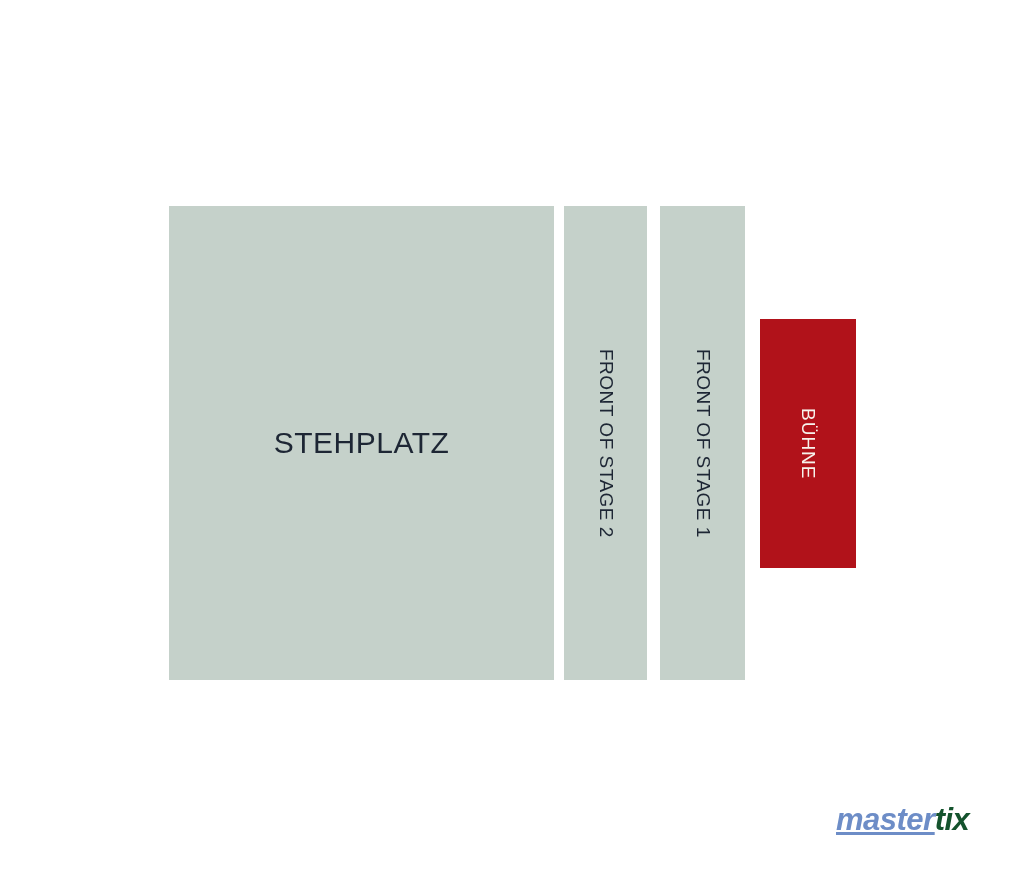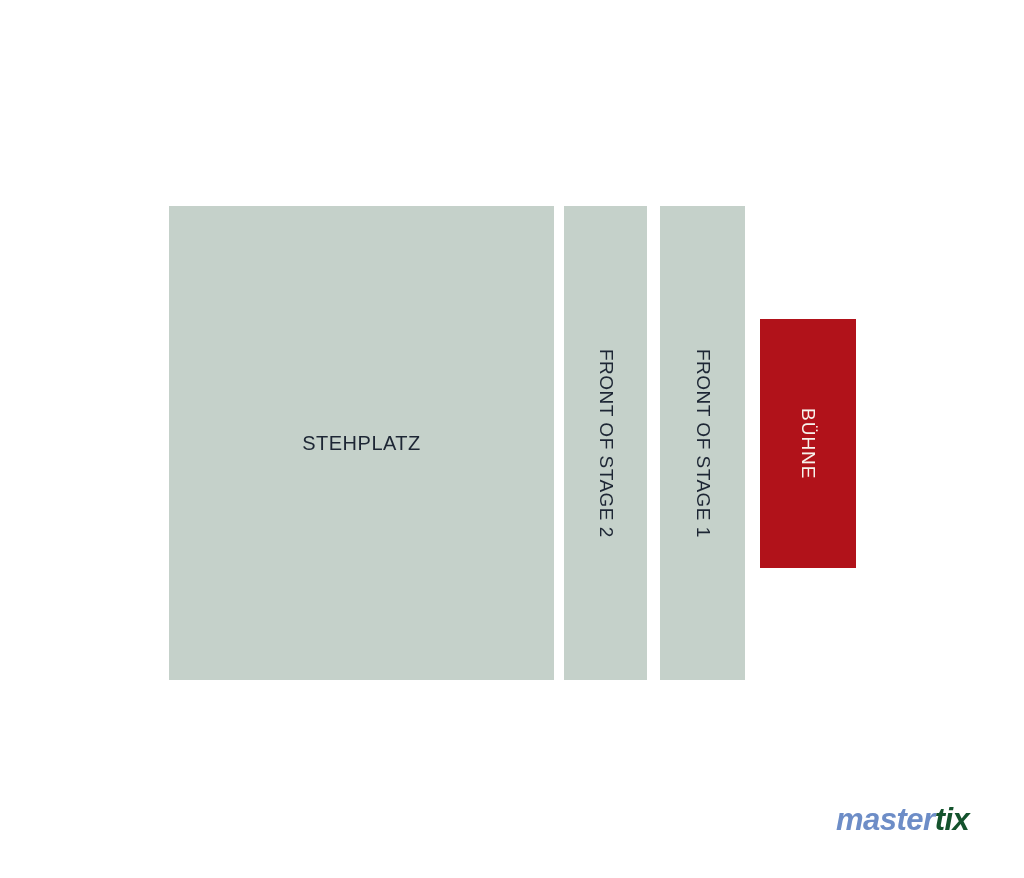--- a/index.html
+++ b/index.html
@@ -24,21 +24,21 @@
   }
   .area-seat {
     background: #c5d1ca;
     color: #1d2634;
   }
   .area-stehplatz {
     left: 169px;
     top: 206px;
     width: 385px;
     height: 474px;
-    font-size: 20px;
+    font-size: 30px;
     font-weight: 500;
     letter-spacing: 0.5px;
     align-items: center;
   }
   .area-fos2 {
     left: 564px;
     top: 206px;
     width: 83px;
     height: 474px;
   }
@@ -70,21 +70,21 @@
   .logo {
     position: absolute;
     left: 836px;
     top: 802px;
     font-size: 31px;
     font-weight: bold;
     font-style: italic;
     letter-spacing: -0.5px;
     white-space: nowrap;
   }
-  .logo-master { color: #6d8dc7; }
+  .logo-master { color: #6d8dc7; text-decoration: underline; }
   .logo-tix   { color: #14532d; }
 </style>
 </head>
 <body>
 
 <div class="stage-canvas">
 
   <div class="area area-seat area-stehplatz">
     <span>STEHPLATZ</span>
   </div>

